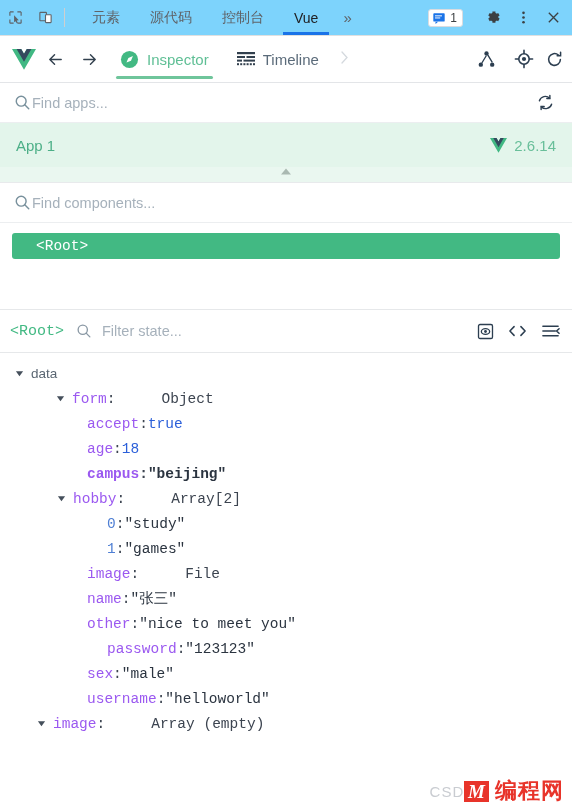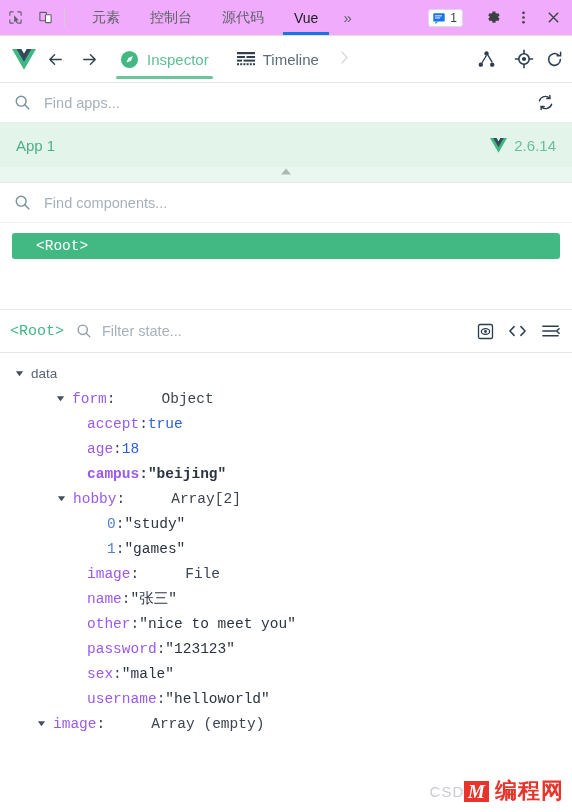--- a/index.html
+++ b/index.html
@@ -22,21 +22,21 @@
     display: flex;
     flex-direction: column;
     background: #fff;
     position: relative;
   }
 
   
   .devtools-bar {
     height: 35px;
     min-height: 35px;
-    background: #f0abfc;
+    background: #7dd3fc;
     border-bottom: 1px solid #e0e0e0;
     display: flex;
     align-items: stretch;
     position: relative;
   }
   .dt-icon-btn {
     width: 30px;
     display: flex;
     align-items: center;
     justify-content: center;
@@ -161,21 +161,21 @@
     box-sizing: border-box;
   }
   .search-row .mag { color: #78909c; display: flex; align-items: center; }
   .search-input {
     border: none;
     outline: none;
     background: transparent;
     font-family: "Liberation Sans", sans-serif;
     font-size: 14.5px;
     color: #701a75;
-    margin-left: 13px;
+    margin-left: 1px;
     flex: 1;
     padding: 0;
   }
   .search-input::placeholder { color: #a6b1bb; }
   .refresh-btn {
     width: 26px; height: 26px;
     display: flex; align-items: center; justify-content: center;
     color: #2c3e50; cursor: pointer;
   }
 
@@ -357,24 +357,24 @@
         <rect x="8" y="5" width="6" height="8.5" rx="0.6" fill="#fff"></rect>
       </svg>
     </div>
     <div class="dt-sep"></div>
 
     <div class="dt-tabs">
       <div class="dt-tab">
           <span>元素</span>
         </div>
       <div class="dt-tab">
-          <span>控制台</span>
+          <span>源代码</span>
         </div>
       <div class="dt-tab">
-          <span>源代码</span>
+          <span>控制台</span>
         </div>
       <div class="dt-tab active">
           <span>Vue</span>
         </div>
     </div>
     <div class="dt-overflow">
         <span>»</span>
       </div>
 
     <div class="dt-right">
@@ -650,21 +650,21 @@
         <span class="punct">: </span>
         <span class="v-str">"张三"</span>
       </div>
       <div class="row" style="padding-left: 68px;">
         <span class="arrow"></span>
         <span style="display: inline-block; width: 5px;"></span>
         <span class="k">other</span>
         <span class="punct">: </span>
         <span class="v-str">"nice to meet you"</span>
       </div>
-      <div class="row" style="padding-left: 68px;">
+      <div class="row" style="padding-left: 88px;">
         <span class="arrow"></span>
         <span style="display: inline-block; width: 5px;"></span>
         <span class="k">password</span>
         <span class="punct">: </span>
         <span class="v-str">"123123"</span>
       </div>
       <div class="row" style="padding-left: 68px;">
         <span class="arrow"></span>
         <span style="display: inline-block; width: 5px;"></span>
         <span class="k">sex</span>

